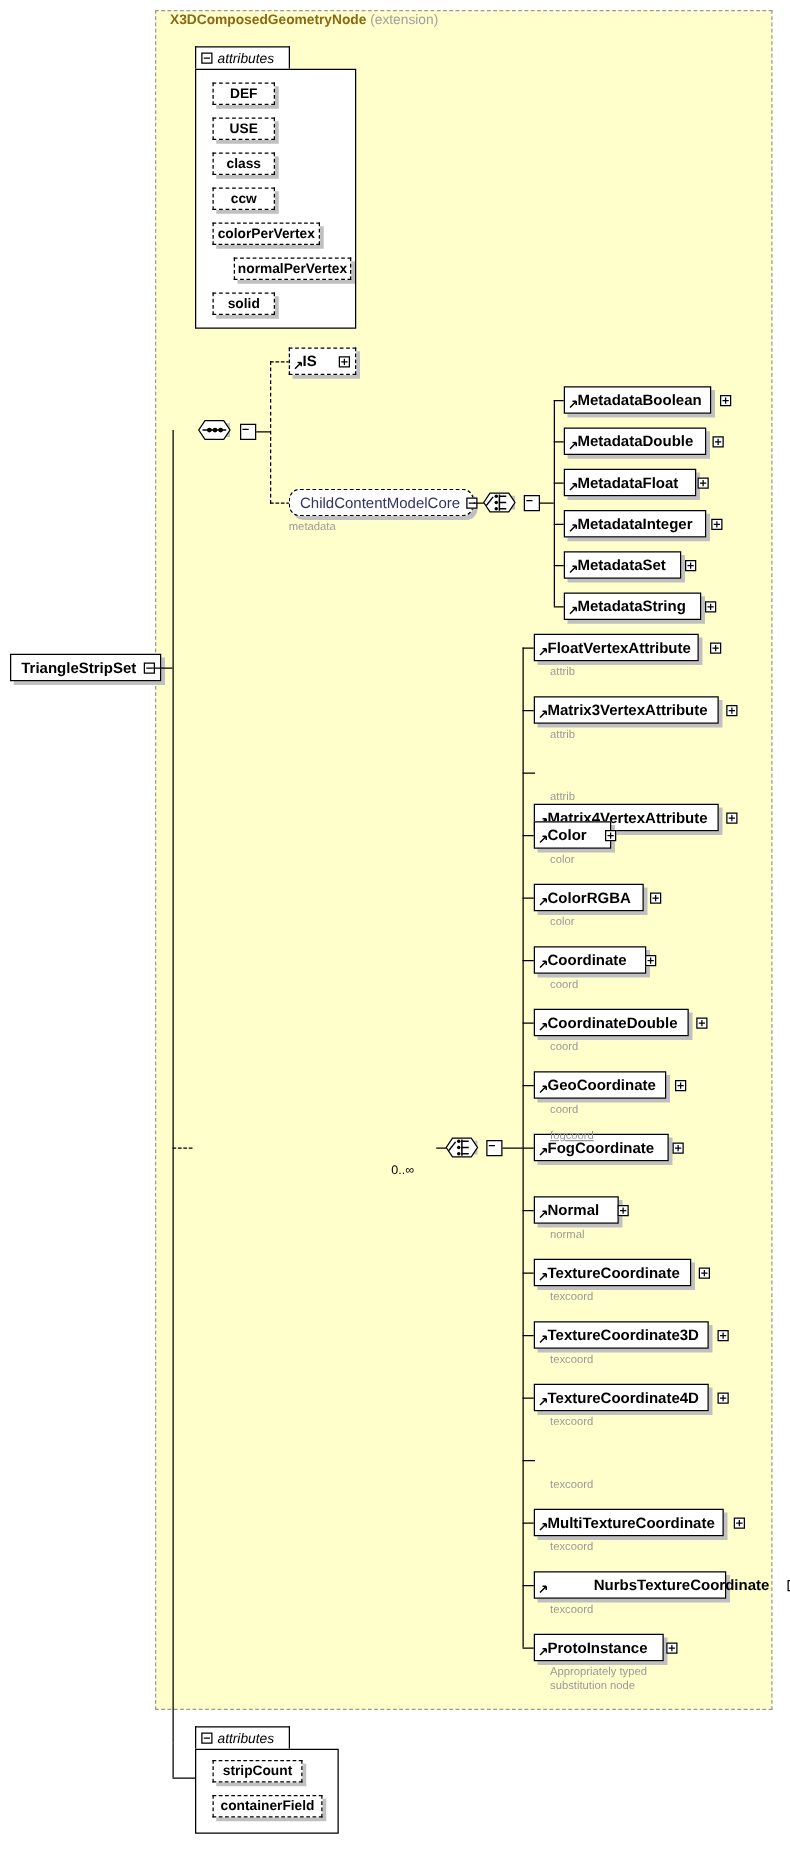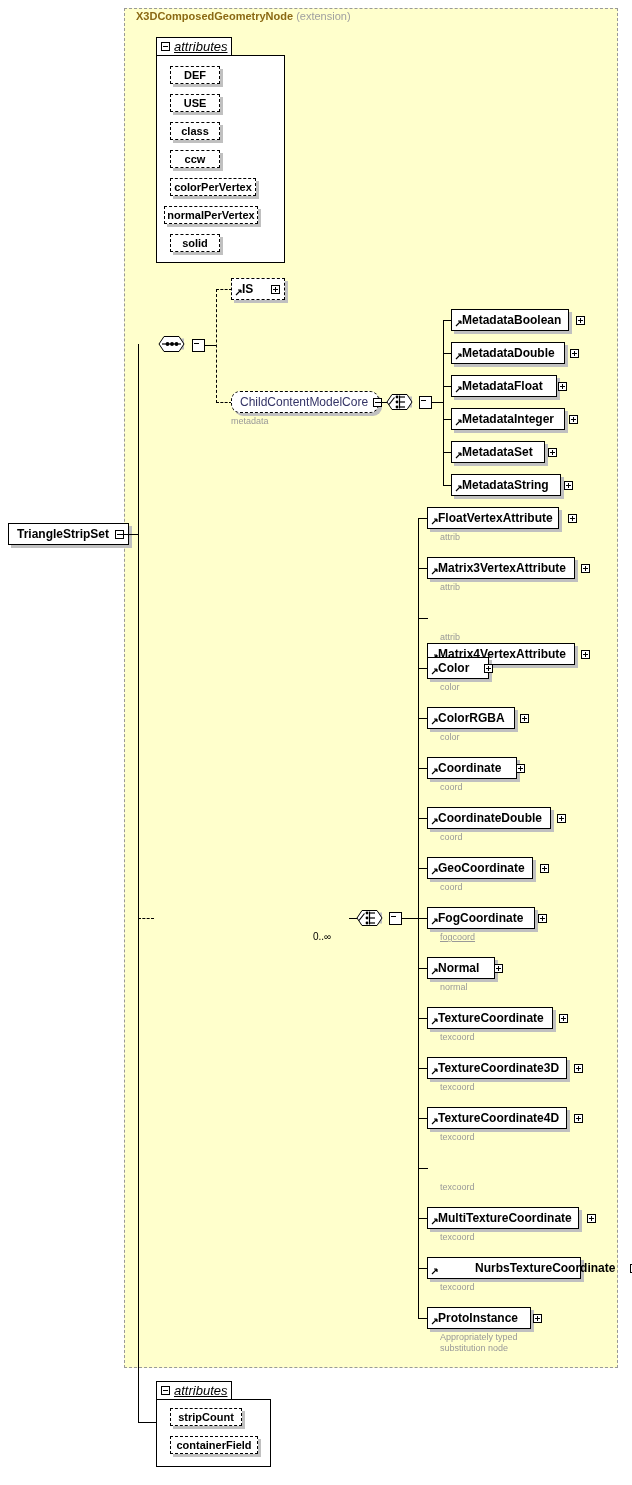--- a/index.html
+++ b/index.html
@@ -56,24 +56,23 @@
     border: 1px solid #000000;
     border-bottom: none;
     box-sizing: border-box;
     height: 18px;
     display: flex;
     align-items: center;
     padding-left: 4px;
     gap: 4px;
   }
   .attr-tab-label {
-    font-size: 13px;
+    font-size: 11px;
     font-style: italic;
     color: #000000;
-    text-decoration: underline;
   }
 
   
   .expander {
     display: inline-block;
     width: 9px;
     height: 9px;
     border: 1px solid #000000;
     background: #ffffff;
     position: relative;
@@ -250,21 +249,21 @@
     <span class="expander"></span>
     <span class="attr-tab-label">attributes</span>
   </div>
   <div class="attr-box" style="left:156px; top:55px; width:129px; height:208px;"></div>
 
   <div class="attr-item" style="left:170px; top:66px; width:50px;">DEF</div>
   <div class="attr-item" style="left:170px; top:94px; width:50px;">USE</div>
   <div class="attr-item" style="left:170px; top:122px; width:50px;">class</div>
   <div class="attr-item" style="left:170px; top:150px; width:50px;">ccw</div>
   <div class="attr-item" style="left:170px; top:178px; width:86px;">colorPerVertex</div>
-  <div class="attr-item" style="left:164px; top:206px; width:94px;">normalPerVertex</div>
+  <div class="attr-item" style="left:187px; top:206px; width:94px;">normalPerVertex</div>
   <div class="attr-item" style="left:170px; top:234px; width:50px;">solid</div>
 
   <div class="compositor" style="left:158px; top:333px;">
     <svg width="38" height="22" viewBox="0 0 38 22">
       <polygon points="7,16.5 1,11 7,5.5 26,5.5 26,16.5" fill="#c0c0c0"></polygon>
       <polygon points="6,15 0.5,10 6,5 25,5 25,15" fill="#c0c0c0" opacity="0"></polygon>
       <path d="M6,3.5 L21,3.5 L26,11 L21,18.5 L6,18.5 L1,11 Z" fill="#ffffff" stroke="#000000" stroke-width="1"></path>
       <line x1="4" y1="11" x2="23" y2="11" stroke="#000000" stroke-width="1.2"></line>
       <circle cx="9.5" cy="11" r="1.9" fill="#000000"></circle>
       <circle cx="14" cy="11" r="1.9" fill="#000000"></circle>
@@ -469,21 +468,21 @@
   <div class="caption" style="left:440px; top:882px;">coord</div>
 
   <div class="line-h" style="left:418px; top:918px; width:10px;"></div>
   <div class="node" style="left:427px; top:907px; width:108px;">
     <svg class="ref-arrow" viewBox="0 0 7 7">
         <path d="M1,6 L6,1 M6,1 L3,1 M6,1 L6,4" stroke="#000" stroke-width="1.2" fill="none"></path>
       </svg>
     <span class="node-label">FogCoordinate</span>
     <span class="expander plus" style="margin-left:auto;"></span>
   </div>
-  <div class="caption" style="left:440px; top:932px;text-decoration:underline;">fogcoord</div>
+  <div class="caption" style="left:440px; top:903px;text-decoration:underline;">fogcoord</div>
 
   <div class="line-h" style="left:418px; top:968px; width:10px;"></div>
   <div class="node" style="left:427px; top:957px; width:68px;">
     <svg class="ref-arrow" viewBox="0 0 7 7">
         <path d="M1,6 L6,1 M6,1 L3,1 M6,1 L6,4" stroke="#000" stroke-width="1.2" fill="none"></path>
       </svg>
     <span class="node-label">Normal</span>
     <span class="expander plus" style="margin-left:auto;"></span>
   </div>
   <div class="caption" style="left:440px; top:982px;">normal</div>

